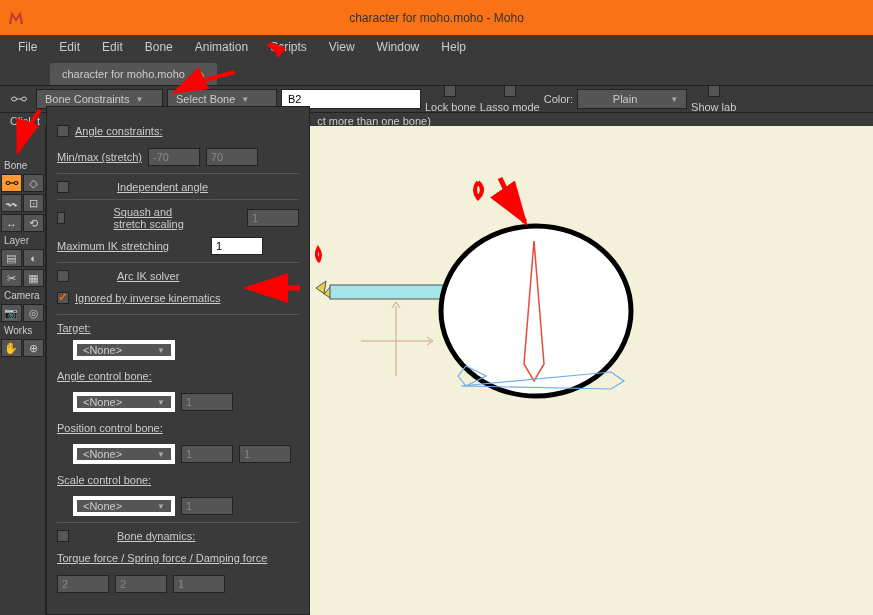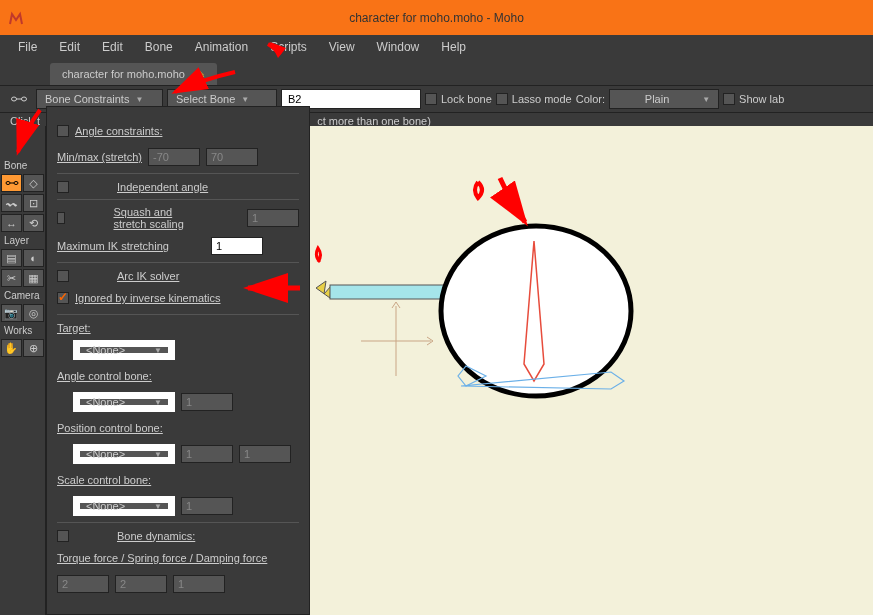--- a/index.html
+++ b/index.html
@@ -14,42 +14,42 @@
   
   .tabbar { height: 26px; background: #3a3a3a; display: flex; align-items: flex-end; padding-left: 50px; }
   .doc-tab { background: #555; color: #ccc; font-size: 11px; padding: 5px 12px; border-radius: 3px 3px 0 0; display: flex; align-items: center; gap: 12px; }
   .pencil-icon { color: #e8a02b; font-size: 10px; }
   
   .toolbar { height: 28px; background: #3a3a3a; border-top: 1px solid #222; border-bottom: 1px solid #222; display: flex; align-items: center; padding-left: 6px; gap: 4px; position: relative; z-index: 5; }
   .toolbar-iconbtn { width: 26px; height: 20px; display: flex; align-items: center; justify-content: center; color: #ccc; font-size: 12px; }
   .toolbar-dropdown { background: #555; color: #ccc; font-size: 11px; padding: 3px 8px; display: flex; align-items: center; gap: 6px; border: 1px solid #222; height: 20px; }
   .dd-arrow { font-size: 8px; color: #aaa; }
   .toolbar-input { background: #fff; border: 1px solid #222; height: 20px; font-size: 11px; padding: 0 6px; color: #000; }
-  .toolbar-check { display: flex; align-items: center; gap: 4px; color: #ccc; font-size: 11px; }
+  .toolbar-check { display: flex; align-items: center; gap: 4px; color: #ccc; font-size: 11px; flex-direction: column; }
   .checkbox { width: 12px; height: 12px; background: #555; border: 1px solid #222; display: inline-block; position: relative; }
   .checkbox.checked::after { content: "✓"; position: absolute; top: -3px; left: 0; color: #ff6600; font-size: 12px; font-weight: bold; }
   .toolbar-label { color: #ccc; font-size: 11px; }
   
   .hintbar { height: 20px; background: #3a3a3a; color: #ccc; font-size: 11px; padding: 2px 10px; border-bottom: 1px solid #222; }
   
   .sidebar { position: absolute; left: 0; top: 126px; width: 46px; height: 489px; background: #3a3a3a; border-right: 1px solid #222; }
   .side-section-label { color: #ccc; font-size: 10px; padding: 2px 4px; background: #3a3a3a; }
   .side-tool-row { display: flex; padding: 1px; gap: 1px; }
   .side-tool { width: 21px; height: 18px; background: #555; border: 1px solid #222; display: flex; align-items: center; justify-content: center; font-size: 11px; color: #ccc; }
   .side-tool.active { background: #ff9933; color: #000; }
   
   .canvas { position: absolute; left: 46px; top: 126px; width: 827px; height: 489px; background: #f3f1da; overflow: hidden; }
   
   .bone-constraints-panel { position: absolute; left: 46px; top: 106px; width: 264px; height: 509px; background: #3a3a3a; border: 1px solid #222; z-index: 10; padding: 0; }
   .bcp-body { padding: 8px 10px; color: #ccc; font-size: 11px; }
   .bcp-row { display: flex; align-items: center; gap: 6px; margin: 6px 0; min-height: 20px; }
   .bcp-label { color: #ccc; font-size: 11px; text-decoration: underline; }
   .bcp-input { background: #555; border: 1px solid #222; height: 18px; width: 52px; font-size: 11px; color: #888; padding: 0 4px; }
   .bcp-input.white { background: #fff; color: #000; }
-  .bcp-dropdown { background: #555; border: 7px solid #ffffff; height: 20px; width: 102px; font-size: 11px; color: #ccc; display: flex; align-items: center; justify-content: space-between; padding: 0 6px; }
+  .bcp-dropdown { background: #555; border: 4px solid #ffffff; height: 20px; width: 102px; font-size: 11px; color: #ccc; display: flex; align-items: center; justify-content: space-between; padding: 0 6px; }
   .bcp-section { border-top: 1px solid #555; margin-top: 6px; padding-top: 6px; gap: 48px; }
   .bcp-close { background: #555; border: 1px solid #222; color: #ccc; font-size: 11px; padding: 4px 14px; }
   .bcp-footer { display: flex; justify-content: flex-end; padding: 8px 10px 10px; }
   
   .red-arrow { position: absolute; z-index: 20; pointer-events: none; }
   
   svg { display: block; }
 </style>
 </head>
 <body>

